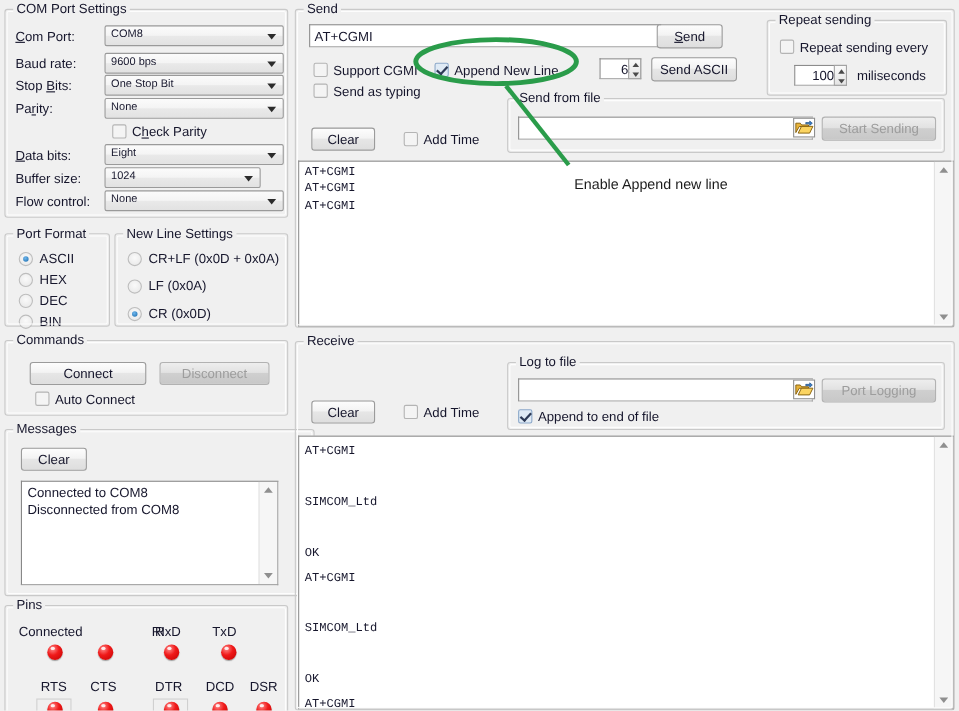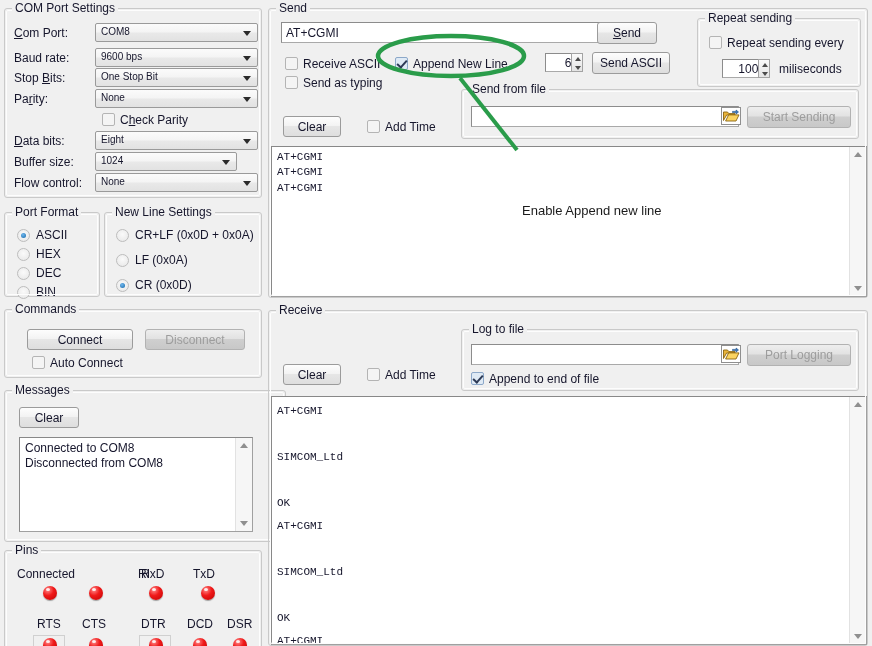--- a/index.html
+++ b/index.html
@@ -87,21 +87,21 @@
   .led::after{content:"";position:absolute;left:2.5px;top:2px;width:4px;height:3px;
     border-radius:50%;background:rgba(255,255,255,.85);}
   .ledcell{position:absolute;box-sizing:border-box;border:1px solid #d0d0d0;background:#f0f0f0;}
 
   
   .folder{position:absolute;width:20px;height:18px;box-sizing:border-box;
     border:1px solid #8f8f8f;background:#fff;}
 
   
   #anno{position:absolute;left:0;top:0;width:872px;height:646px;pointer-events:none;z-index:40;}
-  .annotxt{position:absolute;font-size:13px;color:#1b1b1b;white-space:nowrap;z-index:41;margin-top:43px;}
+  .annotxt{position:absolute;font-size:13px;color:#1b1b1b;white-space:nowrap;z-index:41;}
 </style>
 </head>
 <body>
 
 <div class="grp" style="left:4px;top:8px;width:258px;height:190px;">
   <div class="cap">COM Port Settings</div>
 
   <div class="lbl" style="left:9px;top:17px;"><span class="u">C</span>om Port:</div>
   <div class="combo" style="left:90px;top:14px;width:163px;">
     <span class="txt">COM8</span>
@@ -221,21 +221,21 @@
   <div class="cap">Send</div>
 
   <div class="tin" style="left:12px;top:13px;width:320px;height:21px;">
     <span class="val">AT+CGMI</span>
   </div>
   <div class="btn" style="left:328px;top:13px;width:60px;height:22px;">
     <span><span class="u">S</span>end</span>
   </div>
 
   <div class="cb" style="left:16px;top:48px;"></div>
-  <div class="lbl" style="left:34px;top:48px;">Receive ASCII</div>
+  <div class="lbl" style="left:34px;top:48px;">Support CGMI</div>
 
   <div class="cb on" style="left:126px;top:48px;"></div>
   <div class="lbl" style="left:144px;top:48px;">Append New Line</div>
 
   <div class="cb" style="left:16px;top:67px;"></div>
   <div class="lbl" style="left:34px;top:67px;">Send as typing</div>
 
   <div class="tin" style="left:276px;top:44px;width:38px;height:19px;">
     <span class="val" style="left:auto;right:4px;top:2px;">65</span>
   </div>

